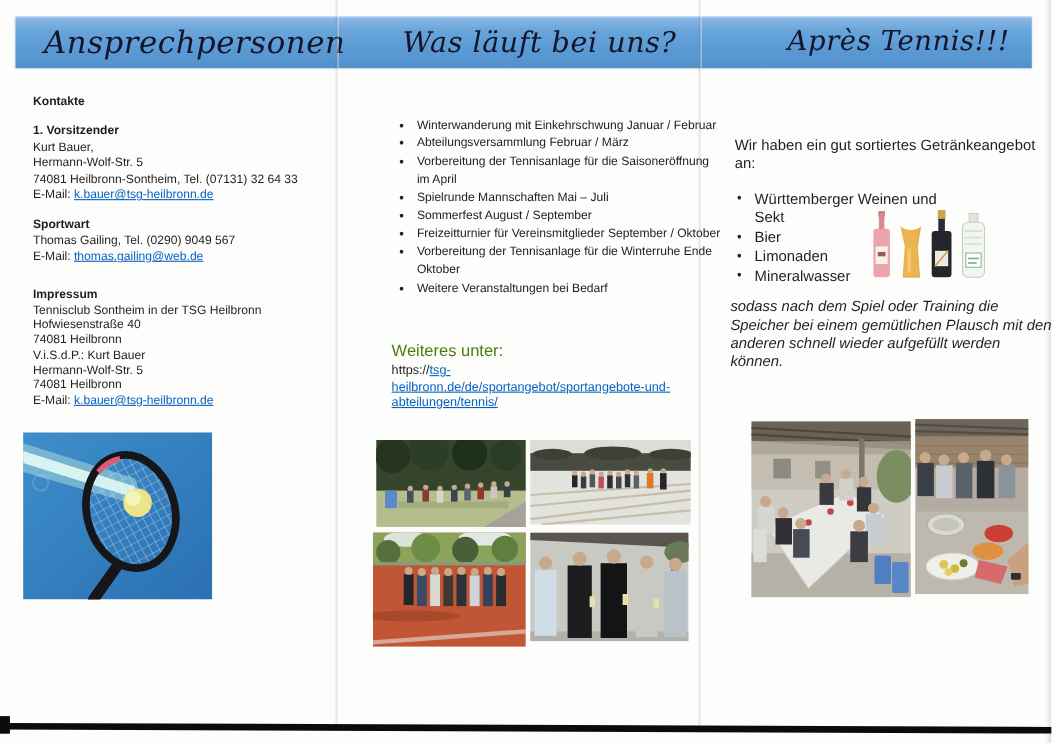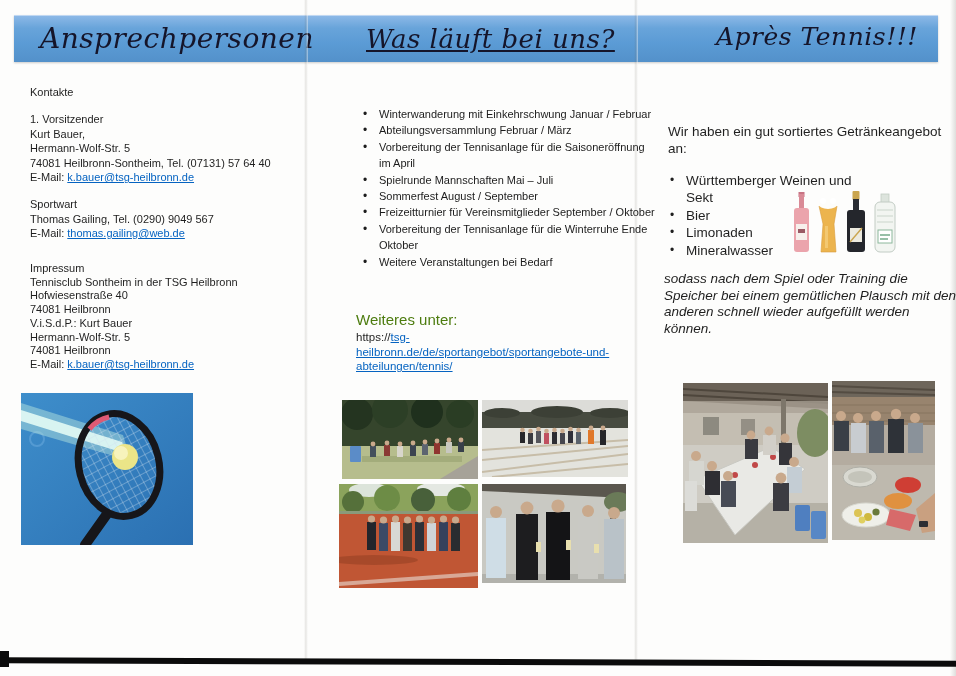--- a/index.html
+++ b/index.html
@@ -5,34 +5,34 @@
   html,body{margin:0;padding:0;background:#fff;}
   .page{position:relative;width:956px;height:676px;background:#fdfdfc;overflow:hidden;
         font-family:"Liberation Sans",sans-serif;color:#1f1f1f;}
   
   .banner{position:absolute;left:14px;top:15px;width:924px;height:47px;
           background:linear-gradient(180deg,#8fbae8 0%,#68a4da 28%,#5b9bd5 60%,#5391ca 100%);
           box-shadow:inset 0 1px 0 rgba(255,255,255,.45),0 1px 2px rgba(0,0,0,.2);}
   .banner-title{position:absolute;font-family:"DejaVu Serif",serif;font-style:italic;
           color:#15152a;letter-spacing:.5px;white-space:nowrap;}
   .bt1{left:26px;top:7px;font-size:28px;}
-  .bt2{left:352px;top:9px;font-size:26px;text-decoration:underline;}
+  .bt2{left:352px;top:9px;font-size:26px;}
   .bt3{left:702px;top:7px;font-size:25px;text-align:center;}
   
   .fold{position:absolute;top:0;height:660px;width:4px;
         background:linear-gradient(90deg,rgba(0,0,0,0) 0%,rgba(110,105,95,.16) 45%,rgba(255,255,255,.5) 100%);}
   .fold1{left:304px;} .fold2{left:634px;}
   .edge-r{position:absolute;right:0;top:0;width:6px;height:676px;
         background:linear-gradient(90deg,rgba(0,0,0,0),rgba(150,150,145,.3));}
   .scan-bar{position:absolute;left:-3px;top:659px;width:964px;height:6px;background:#0b0b0b;transform:rotate(.22deg);}
   .scan-corner{position:absolute;left:0;top:651px;width:9px;height:16px;background:#0b0b0b;}
   
   .tblock{position:absolute;font-size:11px;line-height:14.6px;}
   .tblock p{margin:0;}
-  .b{font-weight:normal;}
+  .b{font-weight:bold;}
   .lnk{color:#0563c1;text-decoration:underline;cursor:pointer;}
   
   .events{position:absolute;left:345px;top:90px;width:295px;margin:16px;padding:0;list-style:none;
           font-size:11px;line-height:16.4px;color:#1c1c1c;}
   .events li{position:relative;padding-left:18px;}
   .events li::before{content:"•";position:absolute;left:2px;top:0;font-size:12px;}
   .more{position:absolute;left:356px;top:311px;font-size:15px;margin:0;color:#4d7c0f;}
   .url{position:absolute;left:356px;top:330px;width:282px;font-size:11.5px;line-height:14.6px;margin:0;}
   .u-blk{display:block;}
   
@@ -62,21 +62,21 @@
   <div class="edge-r"></div>
 
   <div class="tblock" style="left:30px;top:85px;width:280px;">
     <p class="b">Kontakte</p>
   </div>
 
   <div class="tblock" style="left:30px;top:112px;width:280px;">
     <p class="b">1. Vorsitzender</p>
     <p>Kurt Bauer,</p>
     <p>Hermann-Wolf-Str. 5</p>
-    <p>74081 Heilbronn-Sontheim, Tel. (07131) 57 64 40</p>
+    <p>74081 Heilbronn-Sontheim, Tel. (07131) 32 64 33</p>
     <p><span>E-Mail: </span><a class="lnk">k.bauer@tsg-heilbronn.de</a></p>
   </div>
 
   <div class="tblock" style="left:30px;top:197px;width:280px;">
     <p class="b">Sportwart</p>
     <p>Thomas Gailing, Tel. (0290) 9049 567</p>
     <p><span>E-Mail: </span><a class="lnk">thomas.gailing@web.de</a></p>
   </div>
 
   <div class="tblock" style="left:30px;top:262px;width:280px;line-height:13.7px;">

